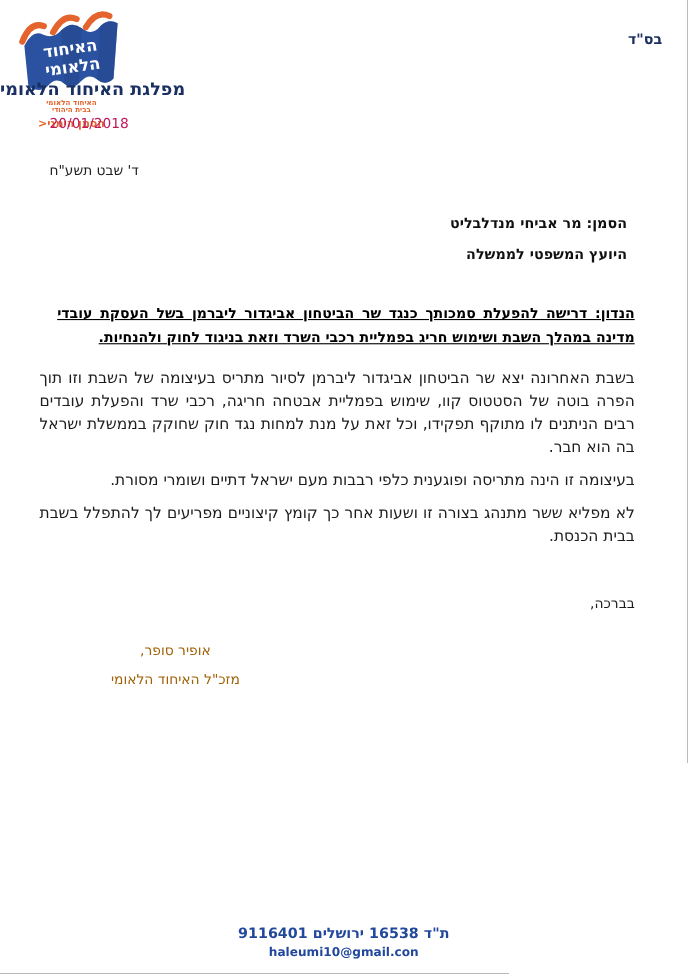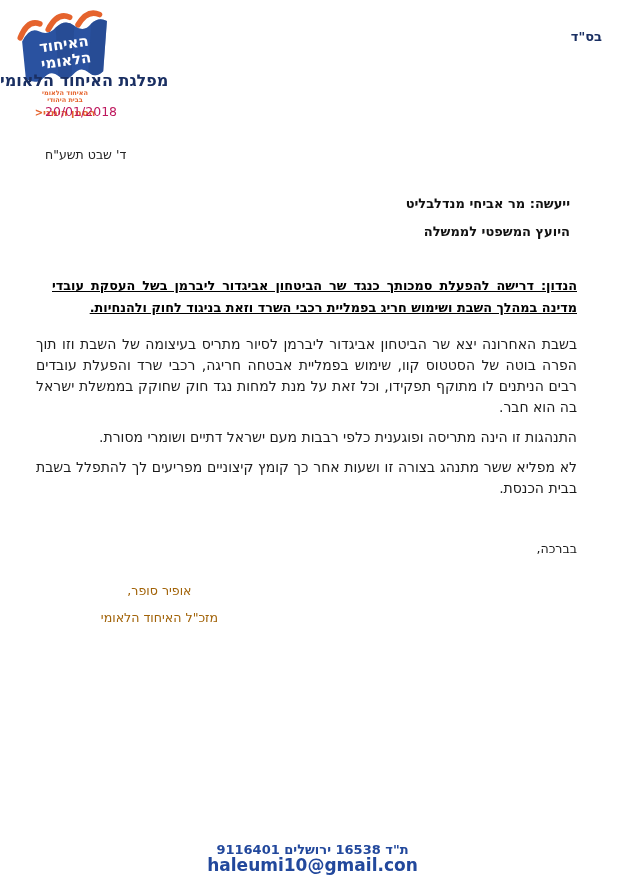--- a/index.html
+++ b/index.html
@@ -31,21 +31,21 @@
              font-size:14px;color:#1c1c1c;line-height:21px;text-align:justify;}
   .body-text p{margin:0 0 9px 0;}
   
   .closing{position:absolute;top:541px;right:48px;font-size:12.6px;color:#1c1c1c;}
   .signature{position:absolute;top:583px;right:407px;text-align:center;white-space:nowrap;
              font-size:12.6px;color:#a16207;line-height:16px;}
   .signature div + div{margin-top:11px;}
   
   .footer{position:absolute;top:841px;left:0;right:0;text-align:center;font-weight:bold;color:#22489c;}
   .footer-address{font-size:13px;line-height:17px;}
-  .footer-email{font-size:17px;line-height:15px;direction:ltr;}
+  .footer-email{font-size:11px;line-height:15px;direction:ltr;}
 </style>
 </head>
 <body>
 
 <div class="page">
 
   <div class="logo">
     <svg width="104" height="82" viewBox="0 -8 104 88" aria-hidden="true">
 
       <path d="M4,24 Q12,4 25,9" fill="none" stroke="#e5632d" stroke-width="6" stroke-linecap="round"></path>
@@ -67,29 +67,29 @@
     <div class="logo-small">בבית היהודי</div>
     <div class="logo-tagline">הסמן הימני&lt;</div>
   </div>
 
   <div class="bsd">בס"ד</div>
   <div class="title">מפלגת האיחוד הלאומי</div>
   <div class="date-g">20/01/2018</div>
   <div class="date-h">ד' שבט תשע"ח</div>
 
   <div class="recipient">
-    <div>ייעשה: מר אביחי מנדלבליט</div>
+    <div>הסמן: מר אביחי מנדלבליט</div>
     <div>היועץ המשפטי לממשלה</div>
   </div>
 
   <div class="subject">הנדון: דרישה להפעלת סמכותך כנגד שר הביטחון אביגדור ליברמן בשל העסקת עובדי מדינה במהלך השבת ושימוש חריג בפמליית רכבי השרד וזאת בניגוד לחוק ולהנחיות.</div>
 
   <div class="body-text">
     <p>בשבת האחרונה יצא שר הביטחון אביגדור ליברמן לסיור מתריס בעיצומה של השבת וזו תוך הפרה בוטה של הסטטוס קוו, שימוש בפמליית אבטחה חריגה, רכבי שרד והפעלת עובדים רבים הניתנים לו מתוקף תפקידו, וכל זאת על מנת למחות נגד חוק שחוקק בממשלת ישראל בה הוא חבר.</p>
-    <p>התנהגות זו הינה מתריסה ופוגענית כלפי רבבות מעם ישראל דתיים ושומרי מסורת.</p>
+    <p>בעיצומה זו הינה מתריסה ופוגענית כלפי רבבות מעם ישראל דתיים ושומרי מסורת.</p>
     <p>לא מפליא ששר מתנהג בצורה זו ושעות אחר כך קומץ קיצוניים מפריעים לך להתפלל בשבת בבית הכנסת.</p>
   </div>
 
   <div class="closing">בברכה,</div>
   <div class="signature">
     <div>אופיר סופר,</div>
     <div>מזכ"ל האיחוד הלאומי</div>
   </div>
 
   <div class="footer">

